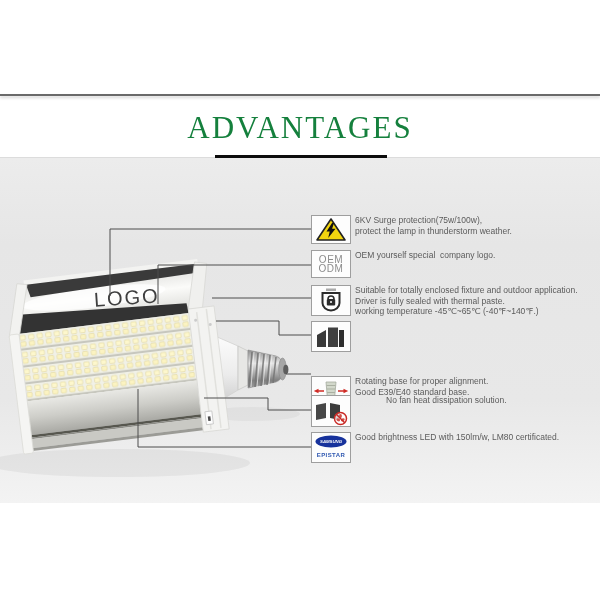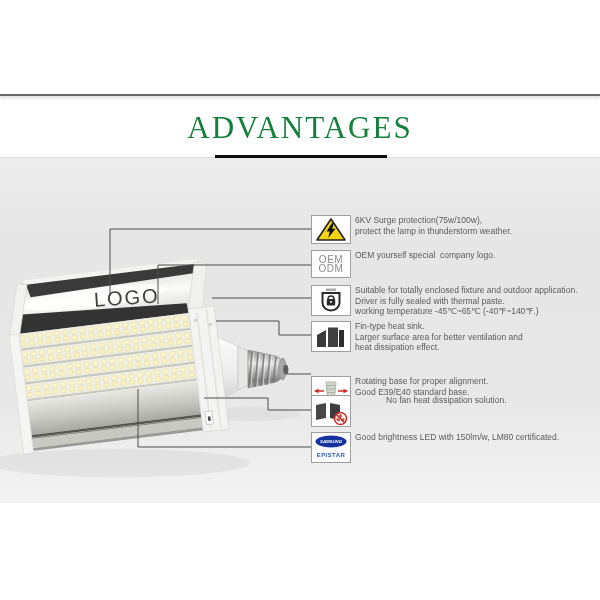--- a/index.html
+++ b/index.html
@@ -170,25 +170,20 @@
   </div>
 
   <div class="feature" style="top:321px;height:31px;">
     <div class="icon-box">
       <svg width="36" height="27" viewBox="0 0 36 27">
         <polygon points="4,12 13,7 13,24 4,24" fill="#3a3a3a"></polygon>
         <rect x="15" y="4.5" width="10" height="19.5" fill="#404040"></rect>
         <rect x="26" y="7" width="5" height="17" fill="#2e2e2e"></rect>
       </svg>
     </div>
-    <div class="ft">
-      <div class="ft-line">Fin-type heat sink.</div>
-      <div class="ft-line">Larger surface area for better ventilation and</div>
-      <div class="ft-line">heat dissipation effect.</div>
-    </div>
   </div>
 
   <div class="feature" style="top:376px;height:32px;">
     <div class="icon-box">
       <svg width="36" height="29" viewBox="0 0 36 29">
         <polygon points="13,4 23,4 21.5,21 14.5,21" fill="#d2d8cb" stroke="#a6ac9f" stroke-width="0.8"></polygon>
         <g stroke="#aab0a2" stroke-width="1">
           <line x1="13.5" y1="7.5" x2="22.5" y2="7.5"></line>
             <line x1="13.8" y1="11" x2="22.2" y2="11"></line>
           <line x1="14.1" y1="14.5" x2="21.9" y2="14.5"></line>

